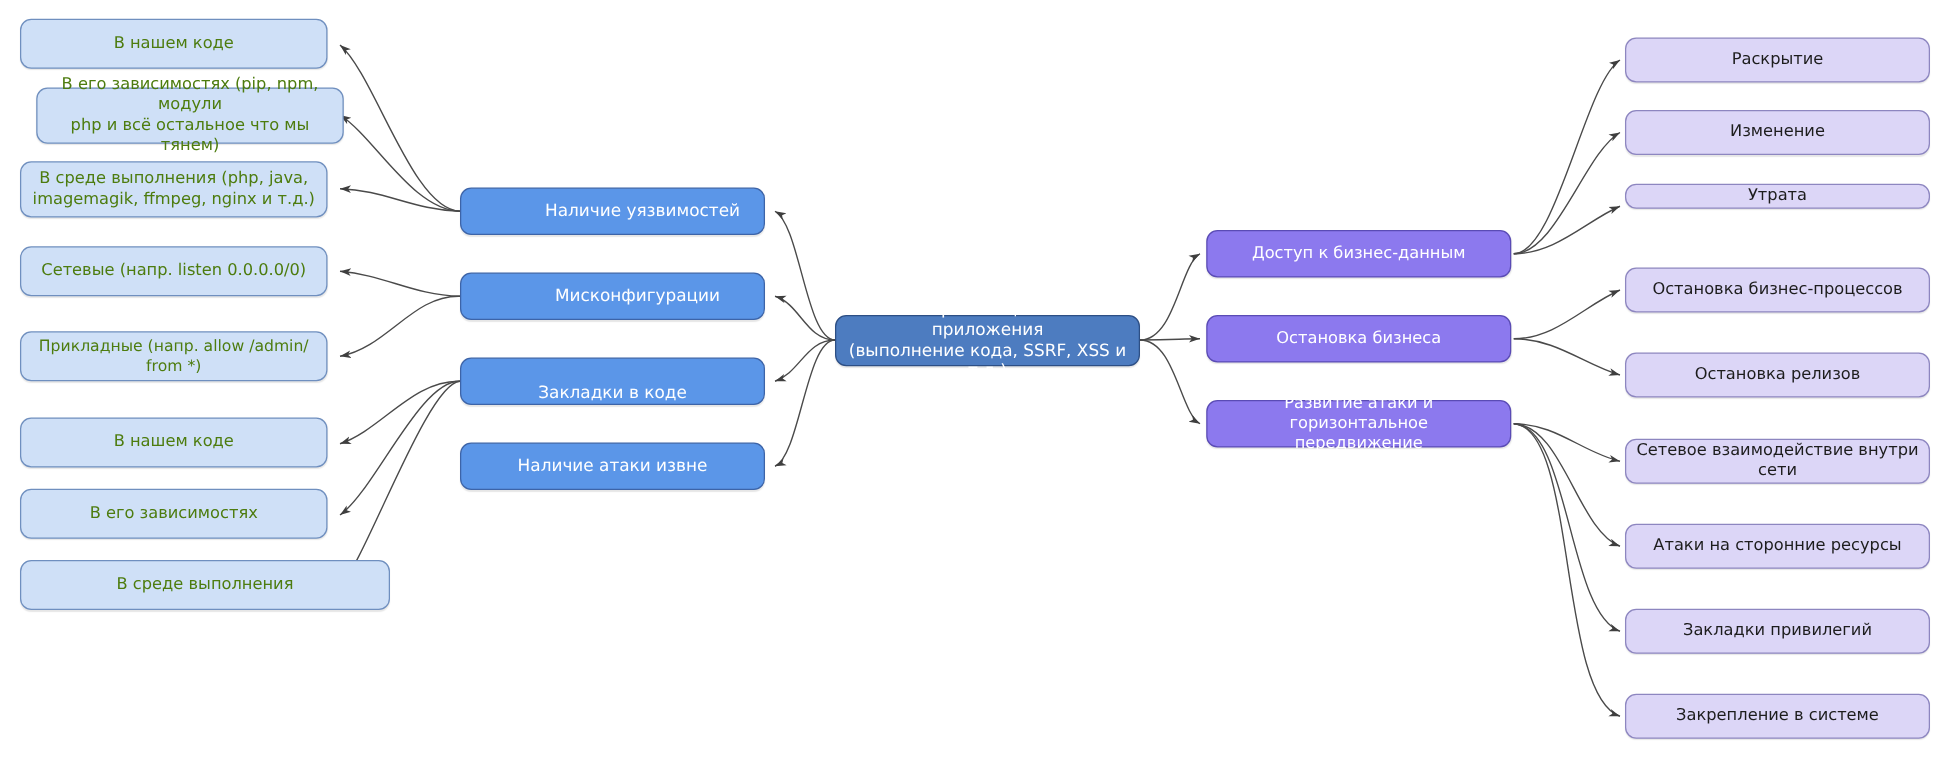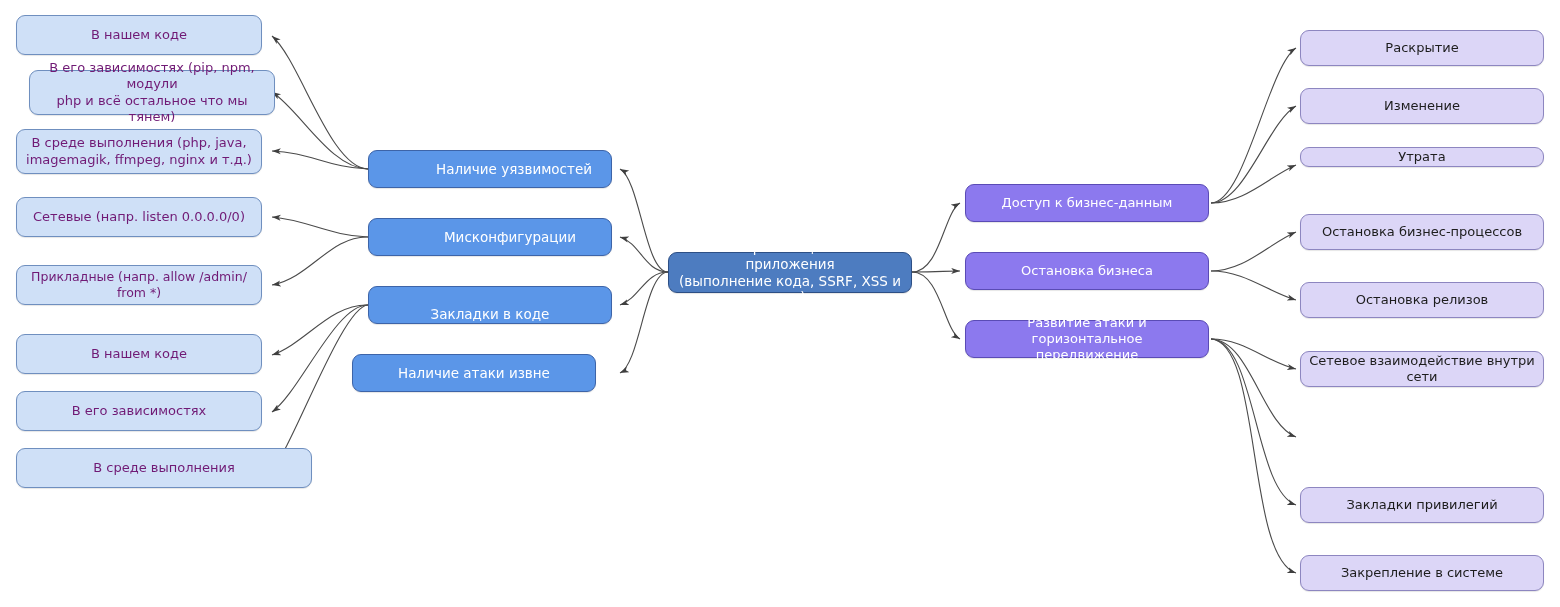--- a/index.html
+++ b/index.html
@@ -5,21 +5,21 @@
   html,body{margin:0;padding:0;background:#ffffff;}
   body{width:1560px;height:607px;overflow:hidden;
        font-family:"DejaVu Sans","Liberation Sans",sans-serif;}
   #canvas{position:relative;width:1560px;height:607px;background:#fff;}
   svg#edges{position:absolute;left:0;top:0;width:1560px;height:607px;pointer-events:none;}
   .node{position:absolute;box-sizing:border-box;display:flex;align-items:center;
         justify-content:center;text-align:center;border-radius:9px;
         border:1px solid #6a6a8a;line-height:1.25;
         box-shadow:0 1px 1px rgba(0,0,0,0.10);}
   .node span{display:block;padding:0 7px;}
-  .t-leafblue{background:#cfe0f7;border-color:#6f8fbf;color:#701a75;font-size:13px;}
+  .t-leafblue{background:#cfe0f7;border-color:#6f8fbf;color:#4d7c0f;font-size:13px;}
   .t-blue{background:#5b96e8;border-color:#3d64a8;color:#ffffff;font-size:13.5px;}
   .t-center{background:#4d7cc0;border-color:#2d4f85;color:#ffffff;font-size:13.5px;}
   .t-purple{background:#8c79ee;border-color:#5a4bb5;color:#ffffff;font-size:13px;}
   .t-lav{background:#dcd6f7;border-color:#8d86c0;color:#1d1d1d;font-size:13px;}
 </style>
 </head>
 <body>
 
 <div id="canvas">
 
@@ -104,21 +104,21 @@
   </div>
 
   <div class="node t-blue" style="left:368px;top:218px;width:244px;height:38px;padding-left:40px;">
     <span>Мисконфигурации</span>
   </div>
 
   <div class="node t-blue" style="left:368px;top:286px;width:244px;height:38px;align-items:flex-end;">
     <span>Закладки в коде</span>
   </div>
 
-  <div class="node t-blue" style="left:352px;top:354px;width:244px;height:38px;">
+  <div class="node t-blue" style="left:368px;top:354px;width:244px;height:38px;">
     <span>Наличие атаки извне</span>
   </div>
 
   <div class="node t-center" style="left:668px;top:252px;width:244px;height:41px;flex-direction:column;">
     <span>Компрометация веб-приложения</span>
     <span>(выполнение кода, SSRF, XSS и т.д.)</span>
   </div>
 
   <div class="node t-purple" style="left:965px;top:184px;width:244px;height:38px;">
     <span>Доступ к бизнес-данным</span>
@@ -150,20 +150,23 @@
   </div>
 
   <div class="node t-lav" style="left:1300px;top:282px;width:244px;height:36px;">
     <span>Остановка релизов</span>
   </div>
 
   <div class="node t-lav" style="left:1300px;top:351px;width:244px;height:36px;">
     <span>Сетевое взаимодействие внутри сети</span>
   </div>
 
+  <div class="node t-lav" style="left:1300px;top:419px;width:244px;height:36px;">
+    <span>Атаки на сторонние ресурсы</span>
+  </div>
 
   <div class="node t-lav" style="left:1300px;top:487px;width:244px;height:36px;">
     <span>Закладки привилегий</span>
   </div>
 
   <div class="node t-lav" style="left:1300px;top:555px;width:244px;height:36px;">
     <span>Закрепление в системе</span>
   </div>
 
 </div>

